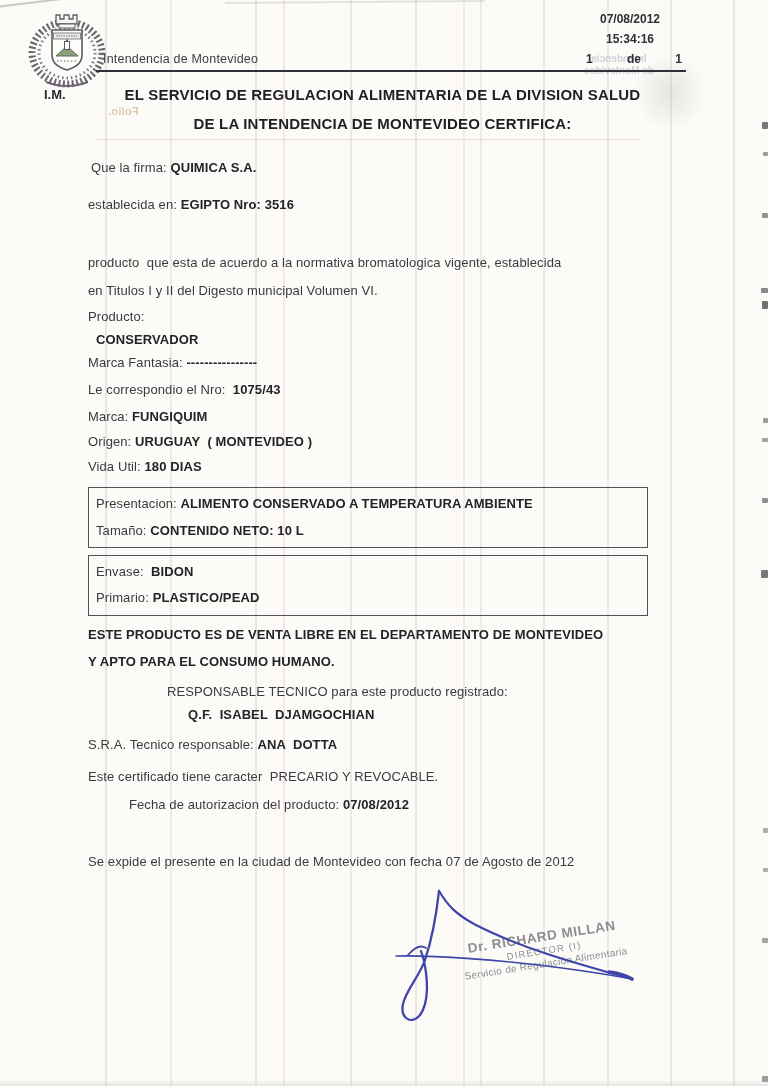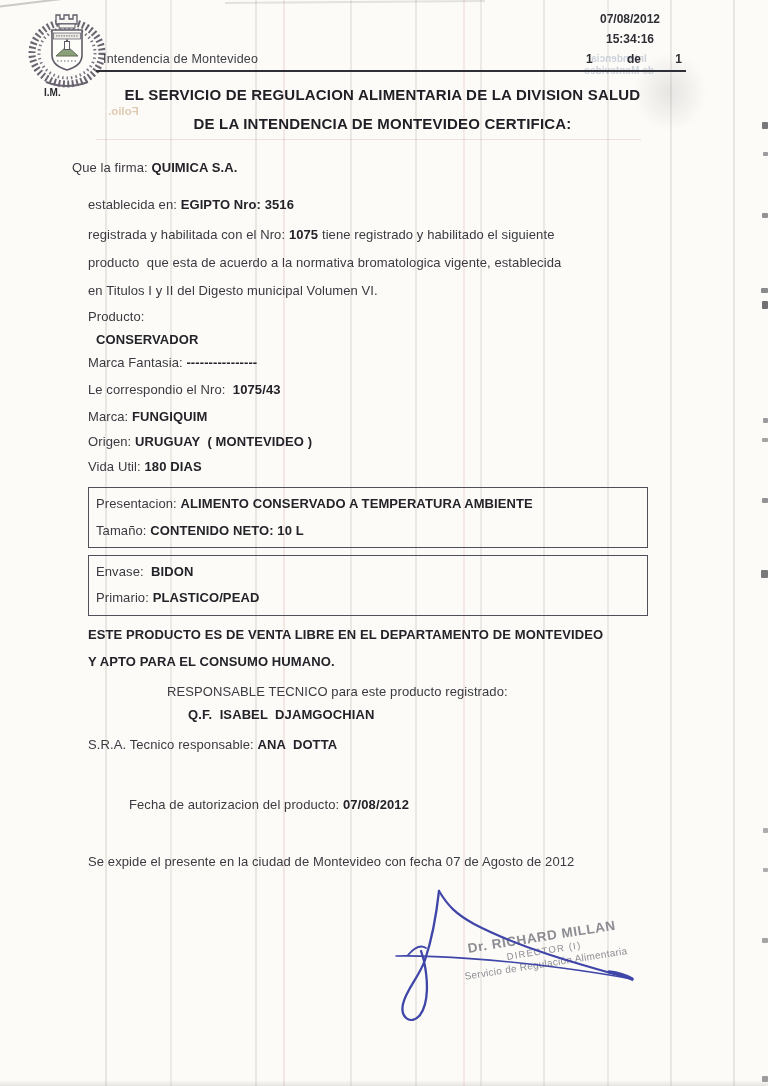--- a/index.html
+++ b/index.html
@@ -13,21 +13,21 @@
   .edge-mark{position:absolute;background:#4d4d52;border-radius:1px;}
   .ln{position:absolute;margin:0;font-size:13px;line-height:16px;white-space:pre;color:#3a3a40;letter-spacing:.1px;}
   .ln b,.val{font-weight:bold;color:#232329;}
   .lbl{font-weight:normal;}
   .bold-line{font-weight:bold;color:#232329;}
   .hdr-org{position:absolute;left:103px;top:52px;font-size:12.5px;color:#3d3d44;letter-spacing:.2px;}
   .hdr-rule{position:absolute;left:96px;top:70px;width:590px;height:2px;background:#2f2f38;}
   .hdr-meta{position:absolute;left:575px;top:12px;width:110px;text-align:center;font-size:12px;font-weight:bold;color:#2e2e34;}
   .hdr-meta .row{margin-bottom:6px;}
   .hdr-pages{position:absolute;left:586px;top:52px;width:96px;display:flex;justify-content:space-between;font-size:12px;font-weight:bold;color:#2e2e34;}
-  .im-label{position:absolute;left:44px;top:87px;font-size:10px;font-weight:bold;color:#2a2a30;}
+  .im-label{position:absolute;left:44px;top:87px;font-size:13px;font-weight:bold;color:#2a2a30;}
   .title{position:absolute;left:90px;width:585px;text-align:center;font-size:15px;font-weight:bold;color:#1f1f25;letter-spacing:.2px;}
   .title-underline{position:absolute;left:96px;top:139px;width:545px;height:1px;background:rgba(195,155,155,.28);}
   .box{position:absolute;left:88px;width:558px;height:59px;border:1px solid #50505a;background:transparent;}
   .box .ln{position:absolute;}
   
   .bleed{position:absolute;transform:scaleX(-1);pointer-events:none;filter:blur(.4px);}
   .bleed-org{left:565px;top:53px;width:108px;text-align:center;font-size:10px;font-weight:bold;color:rgba(95,115,155,.30);line-height:12px;}
   .bleed-folio{left:108px;top:105px;font-size:11.5px;font-weight:bold;color:rgba(195,155,105,.5);}
   .bleed-seal{position:absolute;left:633px;top:52px;width:74px;height:80px;
     background:radial-gradient(ellipse at center,rgba(150,150,150,.22),rgba(150,150,150,0) 70%);pointer-events:none;}
@@ -111,23 +111,22 @@
     <span>1</span>
     <span>de</span>
     <span>1</span>
   </div>
 
   <div class="im-label">I.M.</div>
   <div class="title" style="top:115px;">DE LA INTENDENCIA DE MONTEVIDEO CERTIFICA:</div>
   <div class="title" style="top:86px;">EL SERVICIO DE REGULACION ALIMENTARIA DE LA DIVISION SALUD</div>
   <div class="title-underline"></div>
 
-  <p class="ln" style="left:72px;top:160px;"><span class="lbl">Que la firma: </span><span class="val">QUIMICA S.A.</span></p>
+  <p class="ln" style="left:91px;top:160px;"><span class="lbl">Que la firma: </span><span class="val">QUIMICA S.A.</span></p>
   <p class="ln" style="left:88px;top:197px;"><span class="lbl">establecida en: </span><span class="val">EGIPTO Nro: 3516</span></p>
-  <p class="ln" style="left:88px;top:227px;"><span class="lbl">registrada y habilitada con el Nro: </span><span class="val">1075</span><span class="lbl"> tiene registrado y habilitado el siguiente</span></p>
   <p class="ln" style="left:88px;top:255px;"><span class="lbl">producto  que esta de acuerdo a la normativa bromatologica vigente, establecida</span></p>
   <p class="ln" style="left:88px;top:283px;"><span class="lbl">en Titulos I y II del Digesto municipal Volumen VI.</span></p>
 
   <p class="ln" style="left:88px;top:309px;"><span class="lbl">Producto:</span></p>
   <p class="ln" style="left:96px;top:332px;"><span class="val">CONSERVADOR</span></p>
   <p class="ln" style="left:88px;top:355px;"><span class="lbl">Marca Fantasia: </span><span class="val">----------------</span></p>
   <p class="ln" style="left:88px;top:382px;"><span class="lbl">Le correspondio el Nro:  </span><span class="val">1075/43</span></p>
   <p class="ln" style="left:88px;top:409px;"><span class="lbl">Marca: </span><span class="val">FUNGIQUIM</span></p>
   <p class="ln" style="left:88px;top:434px;"><span class="lbl">Origen: </span><span class="val">URUGUAY  ( MONTEVIDEO )</span></p>
   <p class="ln" style="left:88px;top:459px;"><span class="lbl">Vida Util: </span><span class="val">180 DIAS</span></p>
@@ -140,20 +139,21 @@
   <div class="box" style="top:555px;">
     <p class="ln" style="left:7px;top:8px;"><span class="lbl">Envase:  </span><span class="val">BIDON</span></p>
     <p class="ln" style="left:7px;top:34px;"><span class="lbl">Primario: </span><span class="val">PLASTICO/PEAD</span></p>
   </div>
 
   <p class="ln bold-line" style="left:88px;top:627px;">ESTE PRODUCTO ES DE VENTA LIBRE EN EL DEPARTAMENTO DE MONTEVIDEO</p>
   <p class="ln bold-line" style="left:88px;top:654px;">Y APTO PARA EL CONSUMO HUMANO.</p>
   <p class="ln" style="left:167px;top:684px;">RESPONSABLE TECNICO para este producto registrado:</p>
   <p class="ln bold-line" style="left:188px;top:707px;">Q.F.  ISABEL  DJAMGOCHIAN</p>
   <p class="ln" style="left:88px;top:737px;"><span class="lbl">S.R.A. Tecnico responsable: </span><span class="val">ANA  DOTTA</span></p>
+  <p class="ln" style="left:88px;top:769px;">Este certificado tiene caracter  PRECARIO Y REVOCABLE.</p>
   <p class="ln" style="left:88px;top:797px;margin-left:41px;"><span class="lbl">Fecha de autorizacion del producto: </span><span class="val">07/08/2012</span></p>
   <p class="ln" style="left:88px;top:854px;">Se expide el presente en la ciudad de Montevideo con fecha 07 de Agosto de 2012</p>
 
   <div class="stamp">
     <div class="s-name">Dr. RICHARD MILLAN</div>
     <div class="s-title">DIRECTOR (I)</div>
     <div class="s-dept">Servicio de Regulación Alimentaria</div>
   </div>
 
   <svg class="sig-svg" viewBox="0 0 768 1086">

